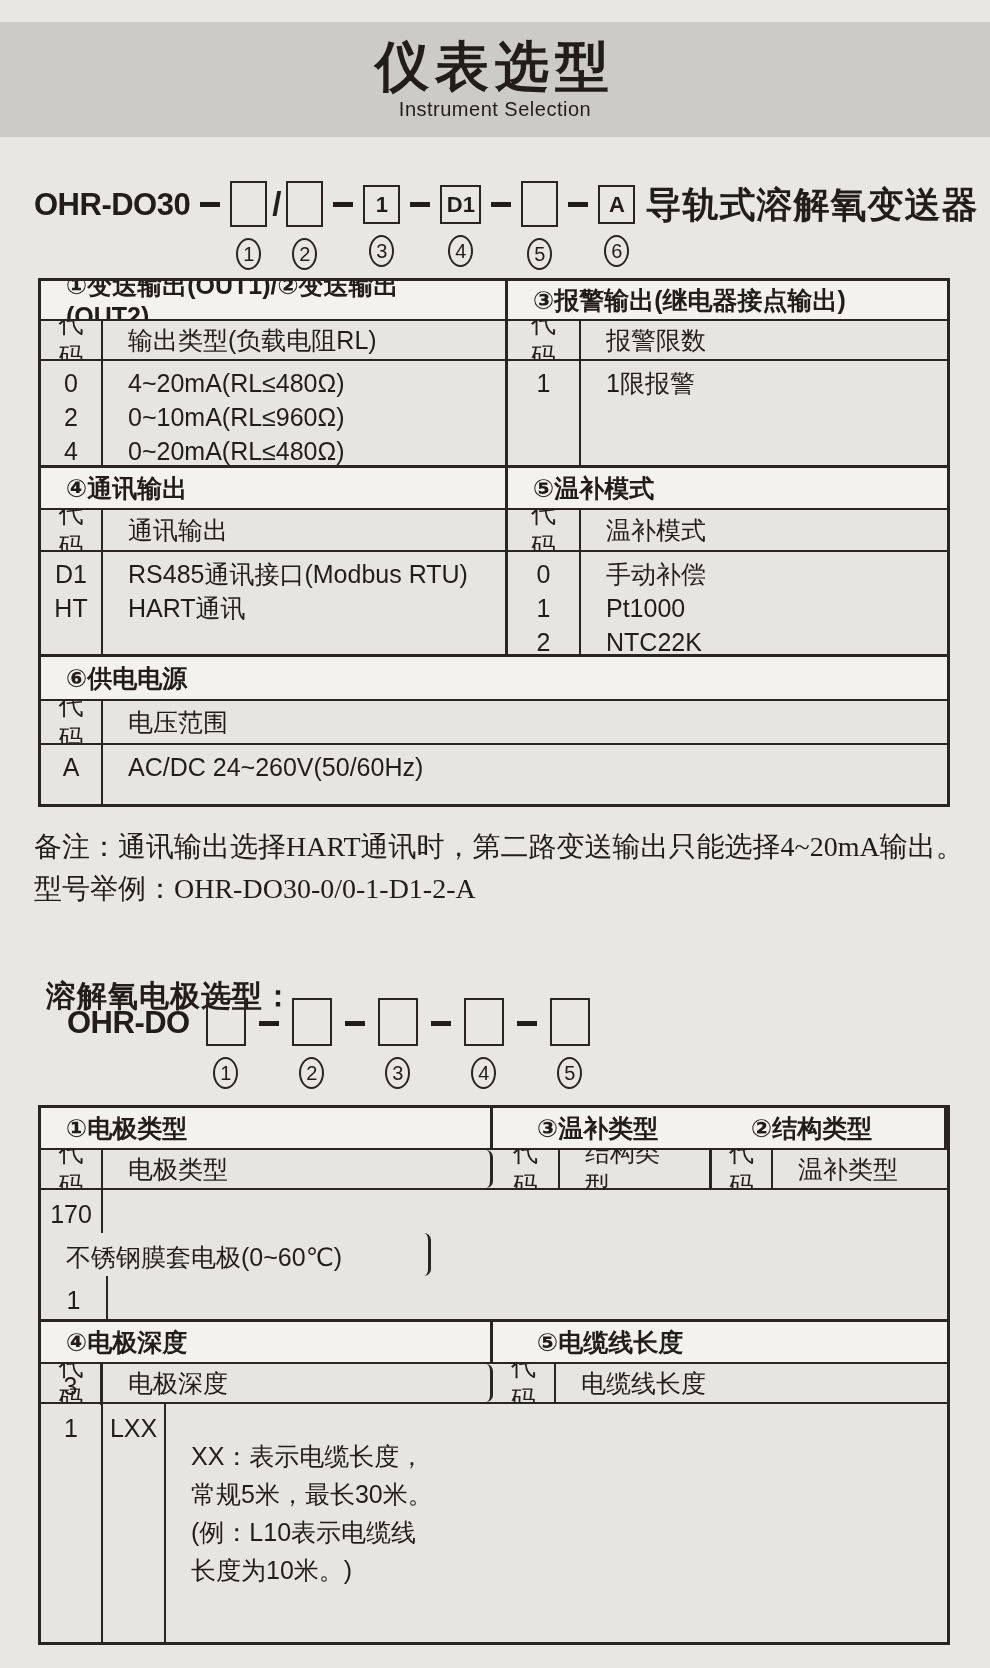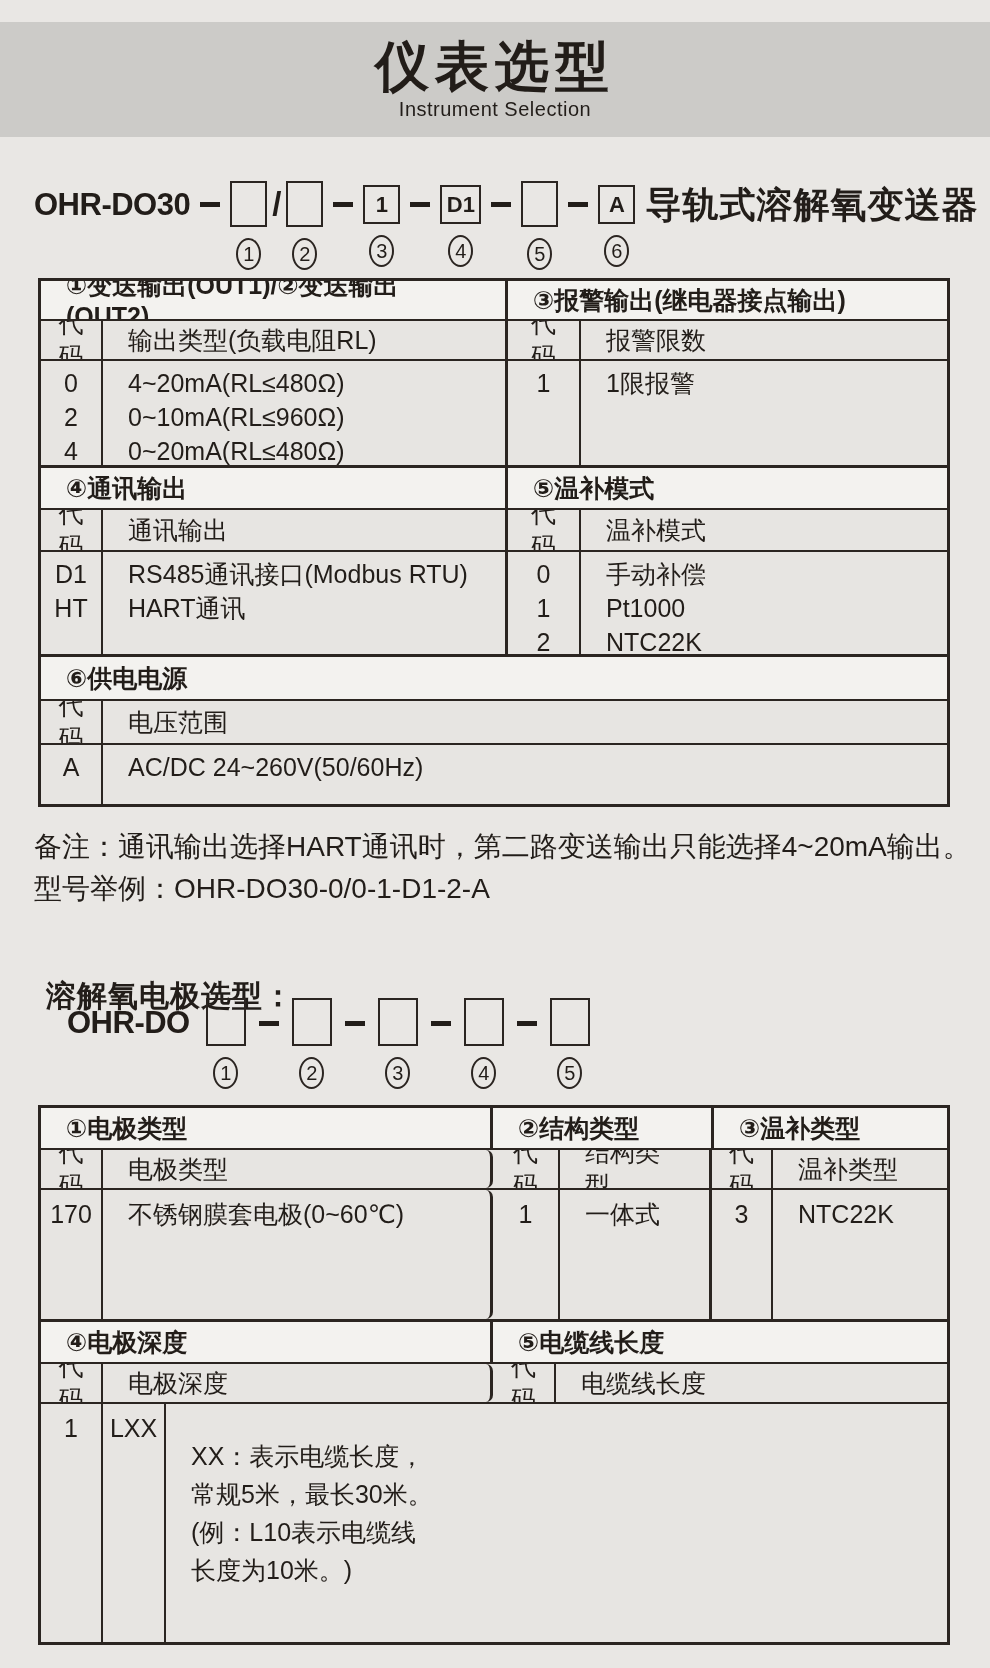--- a/index.html
+++ b/index.html
@@ -63,34 +63,34 @@
   #table1 .h-sub2{height:42px;}
   #table1 .h-d2{height:105px;}
   #table1 .h-sec3{height:44px;}
   #table1 .h-sub3{height:44px;}
   
   .t1-secL{width:467px;border-right:3px solid var(--border);}
   .t1-code{width:62px;}
   .t1-lab{width:405px;}
   .t1-codeR{width:73px;}
   
-  #table2 .h-sec{height:42px;}
+  #table2 .h-sec{height:42px;gap:19px;}
   #table2 .h-sub{height:40px;}
-  #table2 .h-d1{height:132px;}
+  #table2 .h-d1{height:132px;flex-direction:column;}
   
   .t2-s1{width:452px;border-right:3px solid var(--border);}
   .t2-s2{width:221px;border-right:3px solid var(--border);}
   .t2-code1{width:62px;}
   .t2-lab1{width:390px;border-radius:7px;}
   .t2-code2{width:67px;}
   .t2-lab2{width:152px;}
   .t2-code3{width:61px;}
   .t2-code5{width:63px;}
   
-  .notes{position:absolute;left:34px;top:826px;font-size:28px;line-height:42px;}
+  .notes{position:absolute;left:34px;top:826px;font-size:28px;line-height:42px;font-family:Liberation Serif, serif;}
   .elec-heading{position:absolute;left:46px;top:944px;font-size:30px;font-weight:700;letter-spacing:1px;margin-top:32px;}
 </style>
 </head>
 <body>
 
 <div class="band">
   <div class="band-title">仪表选型</div>
   <div class="band-sub">Instrument Selection</div>
 </div>
 
@@ -240,22 +240,22 @@
   <div class="m-sep"></div>
   <div class="m-unit">
     <div class="m-box"></div>
     <div class="m-circle">5</div>
   </div>
 </div>
 
 <div id="table2" class="tbl">
   <div class="tr sec h-sec">
     <div class="td t2-s1">①电极类型</div>
+    <div class="td fill">③温补类型</div>
     <div class="td t2-s2">②结构类型</div>
-    <div class="td fill">③温补类型</div>
   </div>
   <div class="tr sub h-sub">
     <div class="td code t2-code1">代码</div>
     <div class="td t2-lab1 half-end">电极类型</div>
     <div class="td code t2-code2">代码</div>
     <div class="td t2-lab2 half-end">结构类型</div>
     <div class="td code t2-code3">代码</div>
     <div class="td fill">温补类型</div>
   </div>
   <div class="tr data h-d1 bb-thick">

